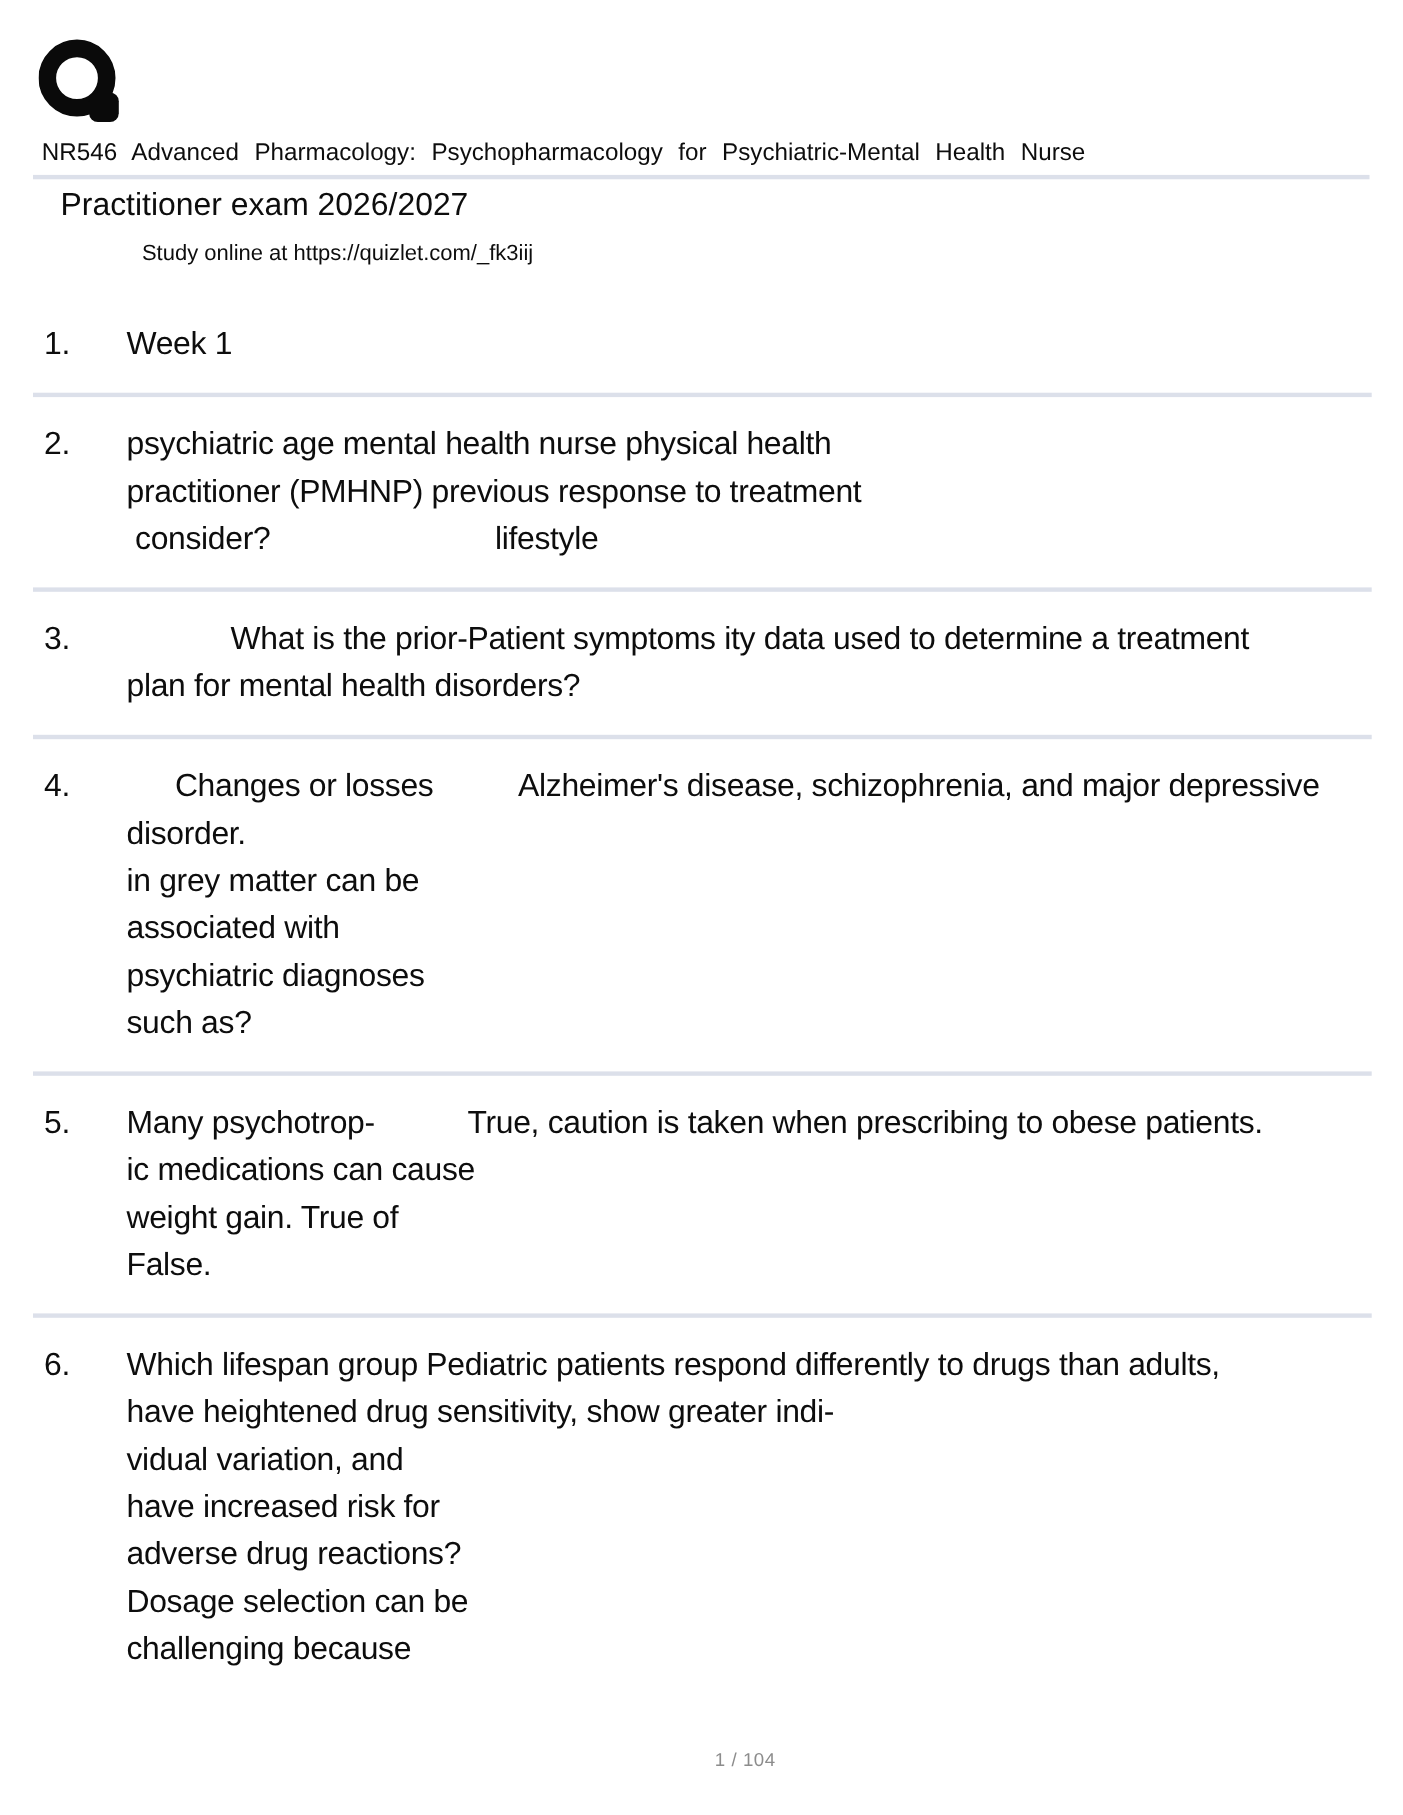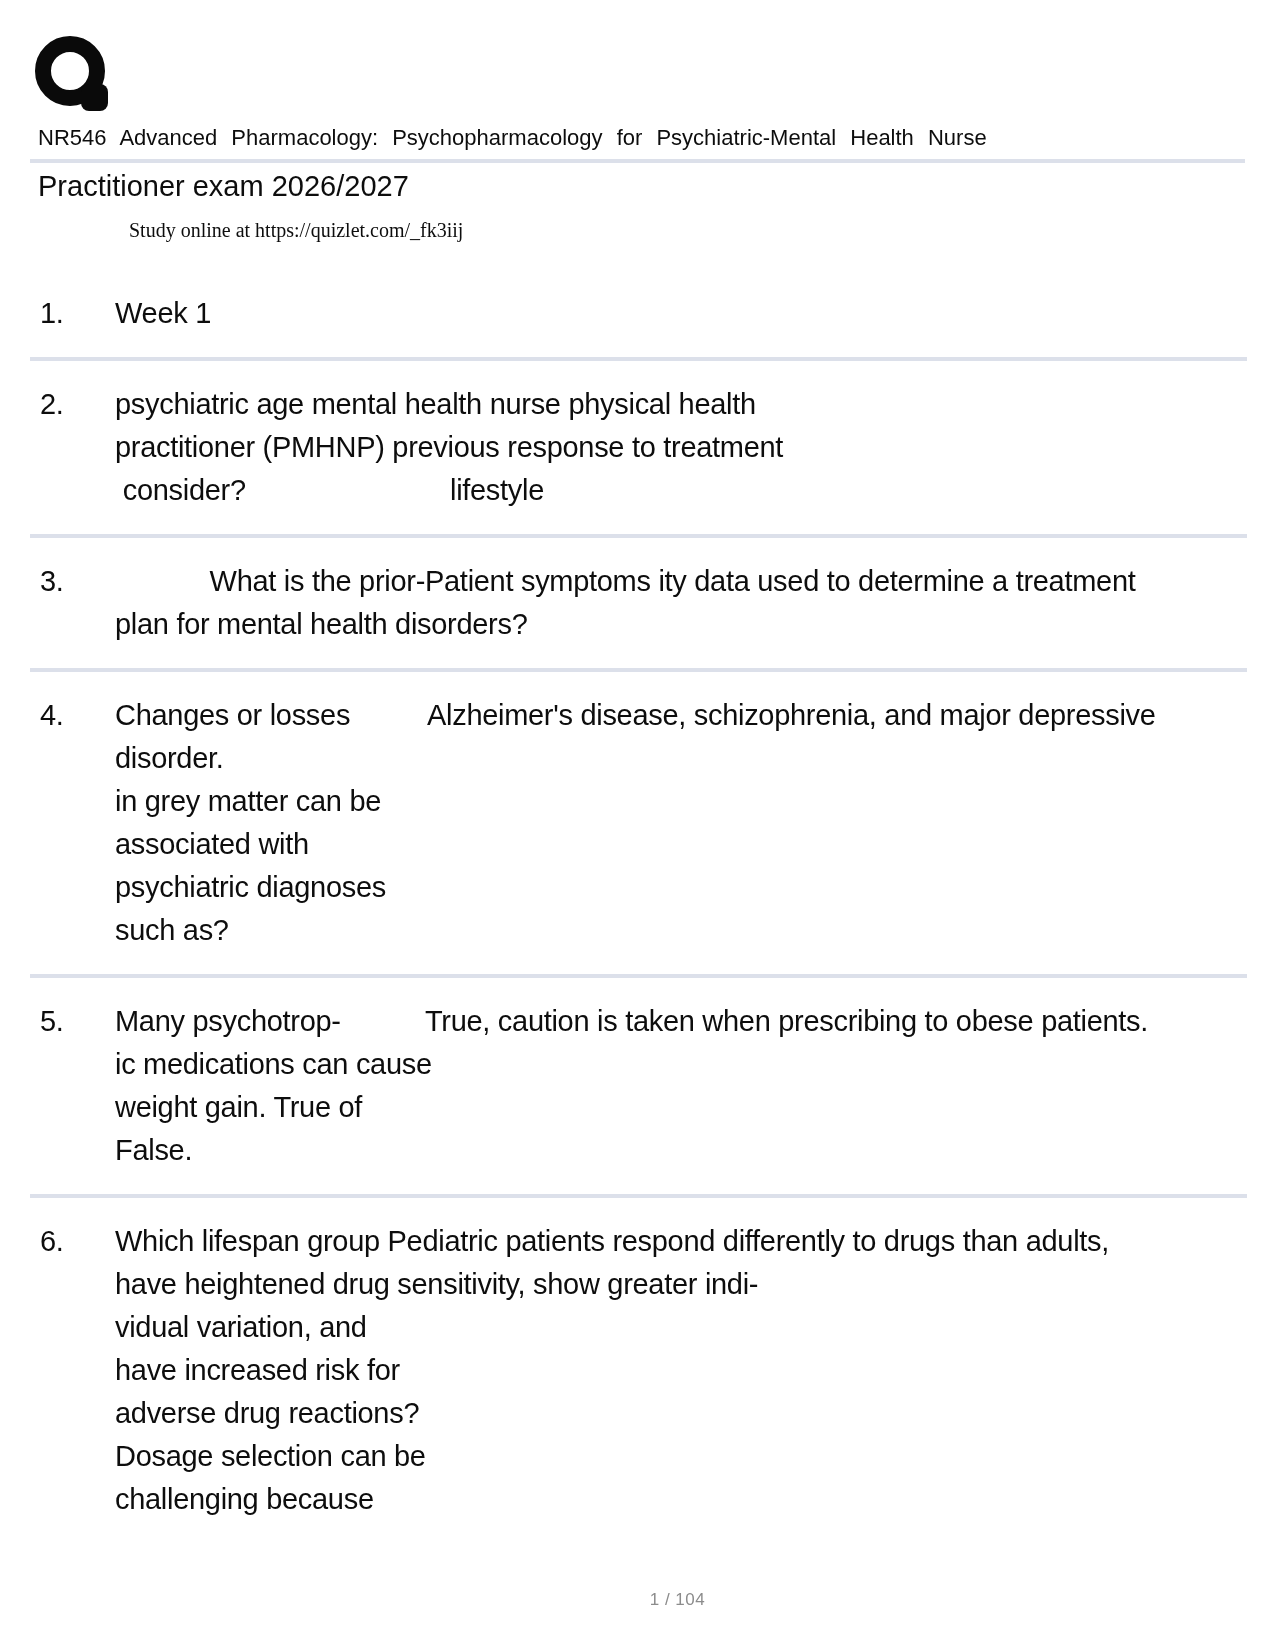--- a/index.html
+++ b/index.html
@@ -21,31 +21,30 @@
     word-spacing: 8px;
     white-space: nowrap;
   }
   .title-underline {
     width: 1215px;
     height: 4px;
     background: var(--divider, #dce0ea);
     margin: 2px 0 0 30px;
   }
   .page-title-2 {
-    margin: 4px 0 0 38px;
+    margin: 4px 0 0 55px;
     font-size: 29px;
     line-height: 38px;
     white-space: nowrap;
   }
   .study-note {
     margin: 12px 0 0 129px;
     font-size: 20px;
     line-height: 26px;
     white-space: nowrap;
-    font-family: Liberation Serif, serif;
   }
   .qa-list { margin-top: 49px; }
   .qa-item {
     display: flex;
     padding-left: 40px;
     font-size: 29px;
     line-height: 43px;
     letter-spacing: -0.3px;
   }
   .item-number { width: 75px; flex: 0 0 75px; }
@@ -110,21 +109,21 @@
       <div class="item-number">3.</div>
       <div class="item-lines">
         <div class="qa-line"><span class="seg" style="width: 310px; text-align: right;">What is the prior-</span><span class="seg">Patient symptoms ity data used to determine a treatment</span></div>
         <div class="qa-line"><span class="seg">plan for mental health disorders?</span></div>
       </div>
     </div>
     <div class="item-divider"></div>
     <div class="qa-item">
       <div class="item-number">4.</div>
       <div class="item-lines">
-        <div class="qa-line"><span class="seg" style="width: 312px;">Changes or losses</span><span class="seg">Alzheimer's disease, schizophrenia, and major depressive</span></div>
+        <div class="qa-line"><span class="seg" style="width: 312px; margin-left: 44px;">Changes or losses</span><span class="seg">Alzheimer's disease, schizophrenia, and major depressive</span></div>
         <div class="qa-line"><span class="seg">disorder.</span></div>
         <div class="qa-line"><span class="seg">in grey matter can be</span></div>
         <div class="qa-line"><span class="seg">associated with</span></div>
         <div class="qa-line"><span class="seg">psychiatric diagnoses</span></div>
         <div class="qa-line"><span class="seg">such as?</span></div>
       </div>
     </div>
     <div class="item-divider"></div>
     <div class="qa-item">
       <div class="item-number">5.</div>

